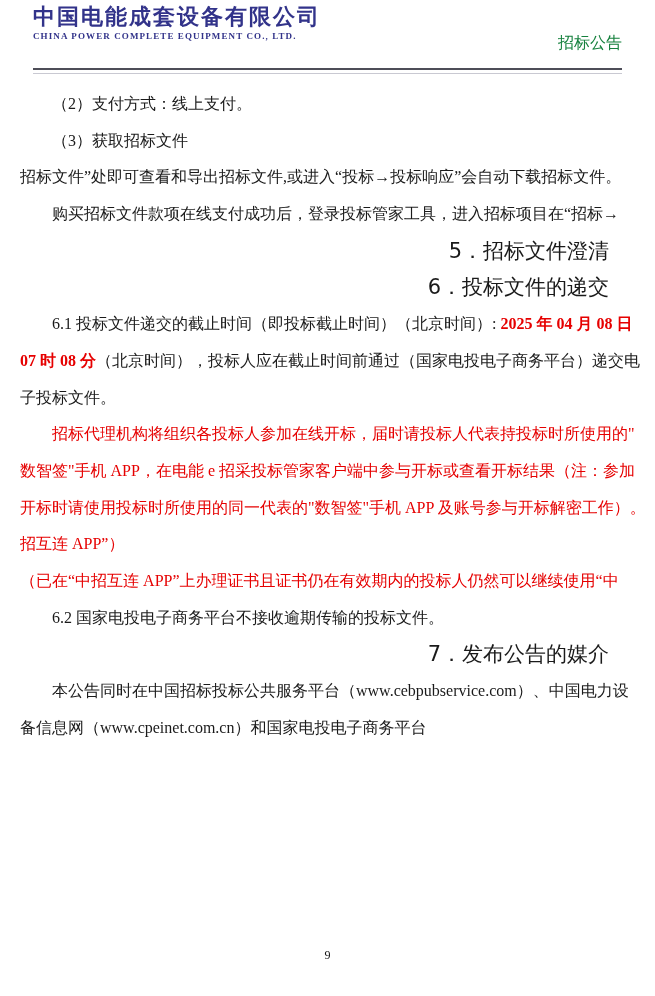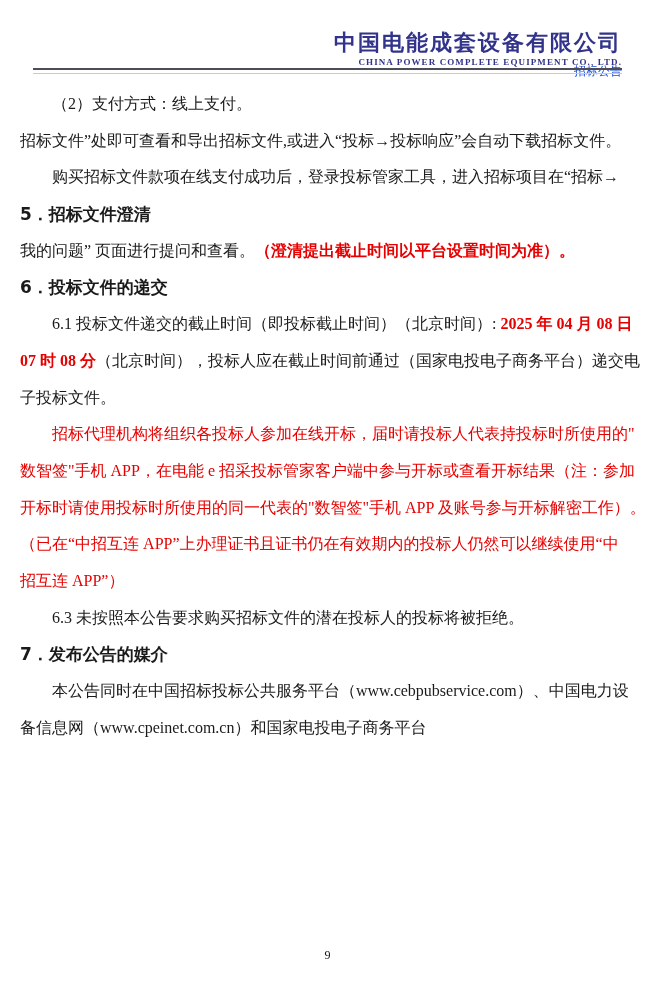--- a/index.html
+++ b/index.html
@@ -2,47 +2,47 @@
 <html><head>
 <meta charset="utf-8">
 <style>
   html,body { margin:0; padding:0; background:#ffffff; }
   .page {
     position:relative; width:655px; height:996px; background:#ffffff;
     font-family:"Liberation Serif","DejaVu Serif",serif;
     color:#1a1a1a; overflow:hidden;
   }
   
-  .header { position:absolute; top:30px; left:33px; width:589px; height:52px;text-align:right; }
+  .header { position:absolute; top:4px; left:33px; width:589px; height:52px; }
   .logo-cn {
     font-family:"DejaVu Sans","Liberation Sans",sans-serif;
     font-weight:bold; font-size:22px; letter-spacing:2px;
     color:#32338a; line-height:26px;
   }
   .logo-en {
     font-family:Liberation Serif, serif;
     font-weight:bold; font-size:9px; letter-spacing:1.1px;
     color:#32338a; margin-top:1px;
   }
   .doc-type {
     position:absolute; right:0; bottom:2px;
-    font-size:12px; color:#1d4ed8;
+    font-size:16px; color:#15803d;
   }
   .header-rule {
     position:absolute; top:68px; left:33px; width:589px; height:3px;
     border-top:2px solid #4d4d58; border-bottom:1px solid #c9c9d2;
   }
   
   .doc-body {
     position:absolute; top:86px; left:20px; width:589px;
     font-size:16px;
   }
   .line { line-height:36.7px; height:36.7px; white-space:nowrap; }
   .line.indent { padding-left:2em; }
-  .line.heading { font-weight:bold; font-family:"DejaVu Sans","Liberation Sans",sans-serif; font-size:17px; }
+  .line.heading { font-weight:normal; font-family:"DejaVu Sans","Liberation Sans",sans-serif; font-size:21px;text-align:right; }
   .line.red-kai { color:var(--red); }
   span.red-bold { color:var(--red); font-weight:bold; }
   
   .page-number {
     position:absolute; top:948px; left:0; width:655px;
     text-align:center; font-size:12px; color:#111;
   }
 </style>
 </head>
 <body>
@@ -53,34 +53,34 @@
     <div class="logo">
       <div class="logo-cn" style="color: rgb(50, 51, 138);">中国电能成套设备有限公司</div>
       <div class="logo-en" style="color: rgb(50, 51, 138);">CHINA POWER COMPLETE EQUIPMENT CO., LTD.</div>
     </div>
     <div class="doc-type">招标公告</div>
   </div>
   <div class="header-rule"></div>
 
   <div class="doc-body">
       <div class="line body indent"><span>（2）支付方式：线上支付。</span></div>
+      <div class="line body indent"><span>（3）获取招标文件</span></div>
       <div class="line body"><span>招标文件”处即可查看和导出招标文件,或进入“投标→投标响应”会自动下载招标文件。</span></div>
       <div class="line body indent"><span>购买招标文件款项在线支付成功后，登录投标管家工具，进入招标项目在“招标→</span></div>
       <div class="line heading"><span>5．招标文件澄清</span></div>
-      <div class="line body"><span>我的问题” 页面进行提问和查看。</span><span class="red-bold">（澄清提出截止时间以平台设置时间为准）。</span></div>
       <div class="line heading"><span>6．投标文件的递交</span></div>
       <div class="line body indent"><span>6.1 投标文件递交的截止时间（即投标截止时间）（北京时间）: </span><span class="red-bold">2025 年 04 月 08 日</span></div>
       <div class="line body"><span class="red-bold">07 时 08 分</span><span>（北京时间），投标人应在截止时间前通过（国家电投电子商务平台）递交电</span></div>
       <div class="line body"><span>子投标文件。</span></div>
       <div class="line red-kai indent"><span>招标代理机构将组织各投标人参加在线开标，届时请投标人代表持投标时所使用的"</span></div>
       <div class="line red-kai"><span>数智签"手机 APP，在电能 e 招采投标管家客户端中参与开标或查看开标结果（注：参加</span></div>
       <div class="line red-kai"><span>开标时请使用投标时所使用的同一代表的"数智签"手机 APP 及账号参与开标解密工作）。</span></div>
+      <div class="line red-kai"><span>招互连 APP”）</span></div>
       <div class="line red-kai"><span>（已在“中招互连 APP”上办理证书且证书仍在有效期内的投标人仍然可以继续使用“中</span></div>
-      <div class="line red-kai"><span>招互连 APP”）</span></div>
-      <div class="line body indent"><span>6.3 未按照本公告要求购买招标文件的潜在投标人的投标将被拒绝。</span></div>
+      <div class="line body indent"><span>6.2 国家电投电子商务平台不接收逾期传输的投标文件。</span></div>
       <div class="line heading"><span>7．发布公告的媒介</span></div>
       <div class="line body indent"><span>本公告同时在中国招标投标公共服务平台（www.cebpubservice.com）、中国电力设</span></div>
       <div class="line body"><span>备信息网（www.cpeinet.com.cn）和国家电投电子商务平台</span></div>
     </div>
 
   <div class="page-number">9</div>
 
 </div>
 
 </body></html>

